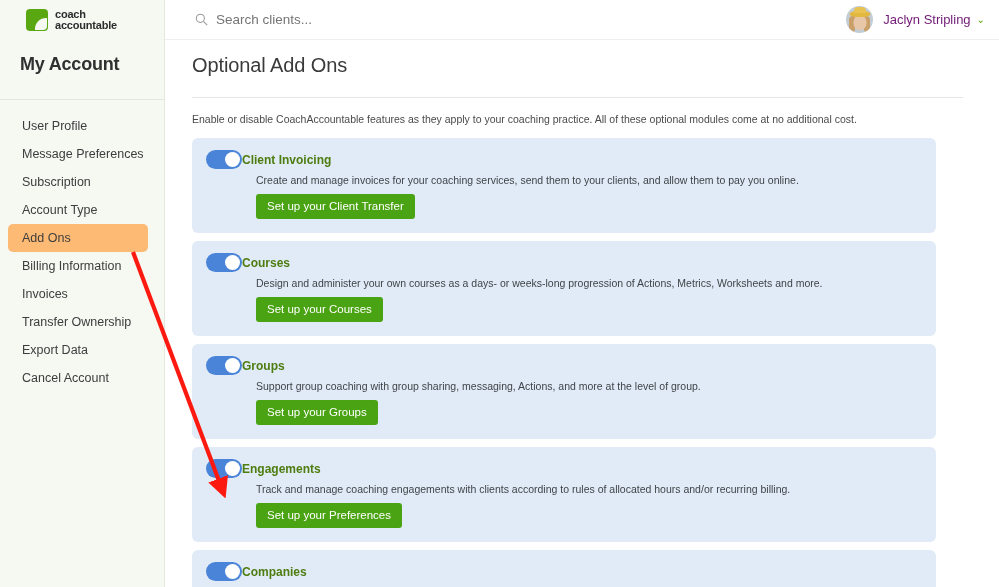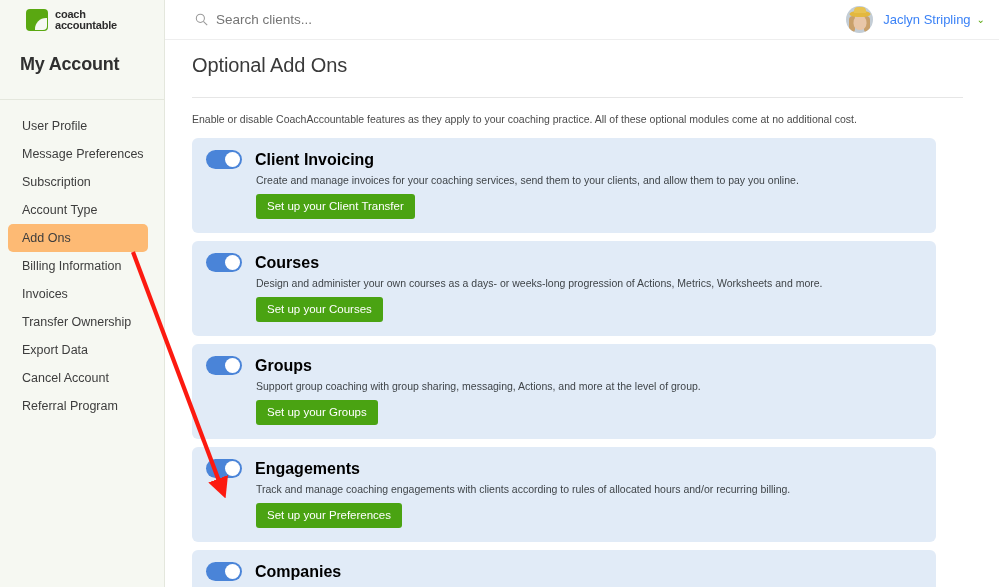--- a/index.html
+++ b/index.html
@@ -115,21 +115,21 @@
     background: #e3b83f; border-radius: 10px/4px;
   }
   .avatar .hat-top {
     position: absolute; left: 50%; top: 1px;
     transform: translateX(-50%);
     width: 12px; height: 6px;
     background: #e8c352; border-radius: 4px 4px 0 0;
   }
   .user-name {
     margin-left: 10px;
-    font-size: 13px; color: #3b82f6;
+    font-size: 13px; color: #701a75;
   }
   .chev { margin-left: 6px; color: #5aa811; font-size: 10px; }
 
   
   .main {
     position: absolute; left: 165px; top: 40px;
     width: 834px; height: 547px;
     padding: 0 0 0 27px;
   }
   .page-title {
@@ -164,23 +164,22 @@
     position: relative;
     flex: 0 0 auto;
     cursor: pointer;
   }
   .toggle .knob {
     position: absolute; top: 2px; right: 2px;
     width: 15px; height: 15px; border-radius: 50%;
     background: #ffffff;
   }
   .card-title {
-    margin-left: 13px;
-    font-size: 16px; font-weight: bold;
-    color: #000000;
+    font-size: 12px; font-weight: bold;
+    color: #4d7c0f;
   }
   .card-desc {
     margin: 5px 0 0 50px;
     font-size: 10.5px; color: #3f4448;
   }
   .card-btn {
     display: inline-block;
     margin: 8px 0 0 50px;
     padding: 6px 11px 7px 11px;
     background: #4aa312;
@@ -223,21 +222,20 @@
         <div class="nav-item"><span>User Profile</span></div>
         <div class="nav-item"><span>Message Preferences</span></div>
         <div class="nav-item"><span>Subscription</span></div>
         <div class="nav-item"><span>Account Type</span></div>
         <div class="nav-item active"><span>Add Ons</span></div>
         <div class="nav-item"><span>Billing Information</span></div>
         <div class="nav-item"><span>Invoices</span></div>
         <div class="nav-item"><span>Transfer Ownership</span></div>
         <div class="nav-item"><span>Export Data</span></div>
         <div class="nav-item"><span>Cancel Account</span></div>
-        <div class="nav-item"><span>Referral Program</span></div>
       </div>
   </div>
 
   <div class="topbar">
     <div class="search-box">
       <svg class="search-icon" viewBox="0 0 16 16">
         <circle cx="6.6" cy="6.6" r="5" fill="none" stroke="#9a9a9a" stroke-width="1.3"></circle>
         <line x1="10.3" y1="10.3" x2="15" y2="15" stroke="#9a9a9a" stroke-width="1.3"></line>
       </svg>
       <input class="search-input" type="text" placeholder="Search clients..." style="">

